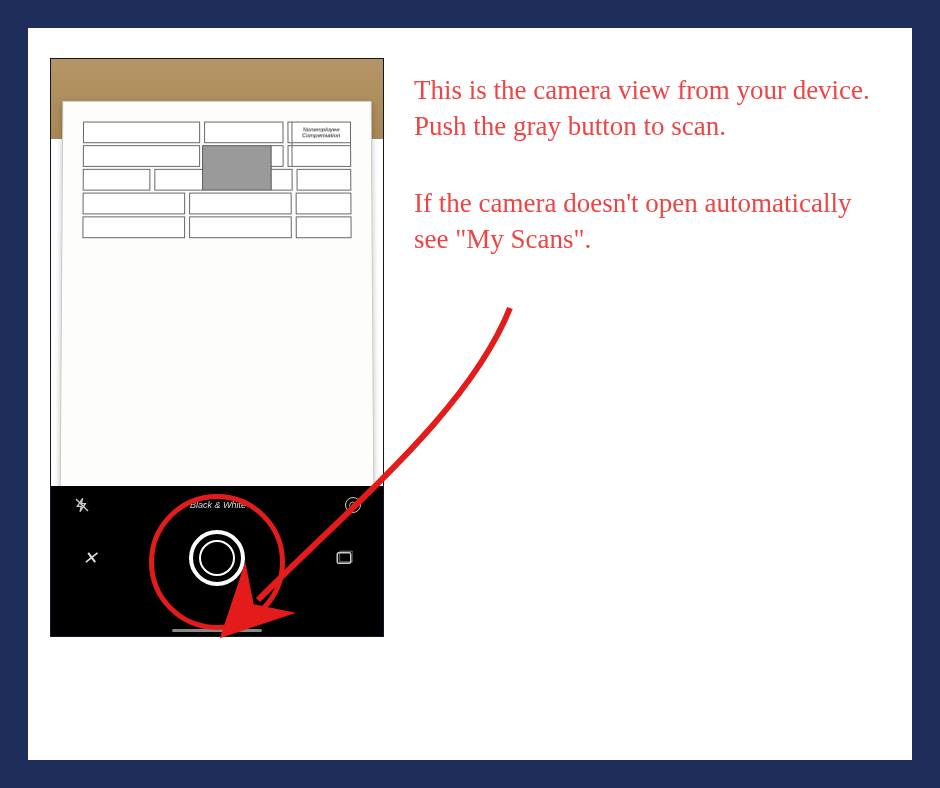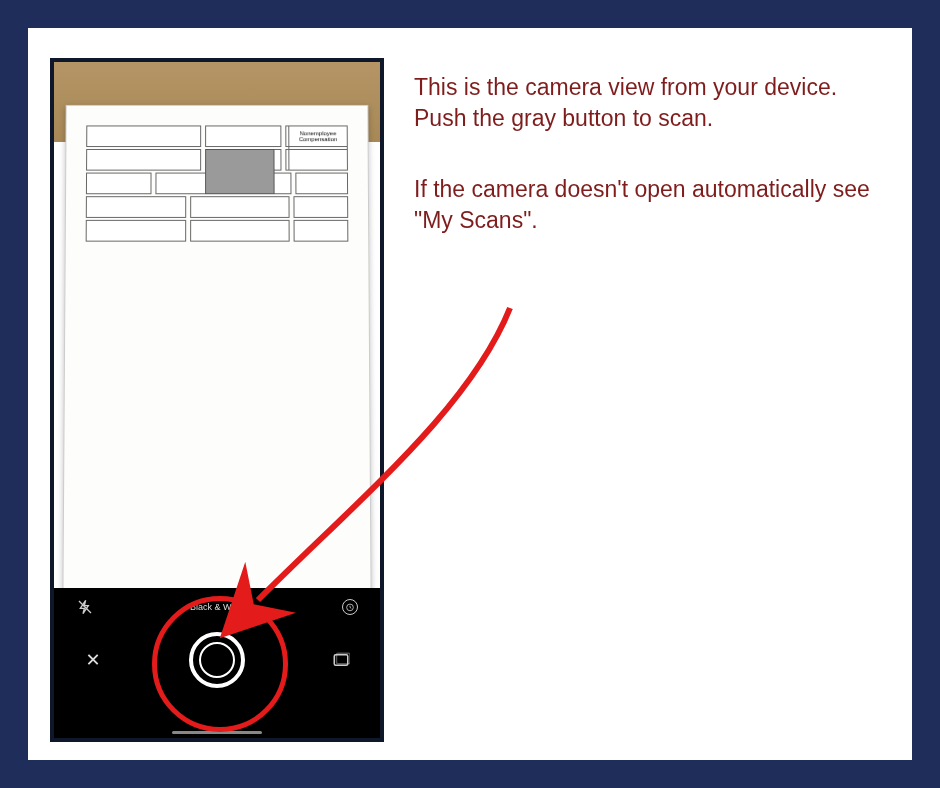--- a/index.html
+++ b/index.html
@@ -16,24 +16,25 @@
       gap: 30px;
       padding: 30px 40px 30px 22px;
       position: relative;
     }
     .left {
       width: 334px;
       flex-shrink: 0;
       position: relative;
     }
     .screenshot {
-      width: 334px; height: 684px;
-      border: 4px solid #0f172a;
+      width: 334px; height: 579px;
+      border: 1px solid #0f172a;
       position: relative;
       overflow: hidden;
+      font-style: italic;
     }
     .wood {
       position: absolute; top: 0; left: 0; right: 0; height: 80px;
       background: linear-gradient(180deg, #b59565 0%, #a78856 100%);
     }
     .paper {
       position: absolute; top: 40px; left: 10px; right: 10px; bottom: 130px;
       background: #fdfdfb;
       border: 1px solid #ccc;
       box-shadow: 0 2px 6px rgba(0,0,0,0.25);
@@ -111,23 +112,24 @@
       padding-top: 14px;
     }
     .title {
       font-size: 39px;
       font-weight: 700;
       color: #1f2d5a;
       line-height: 1.2;
       margin-bottom: 38px;
     }
     .body-text {
-      font-size: 23px;
-      color: #7f1d1d;
+      font-size: 27px;
+      color: #ef4444;
       line-height: 1.35;
+      font-family: Liberation Serif, serif;
     }
     .para2 { margin-top: 40px; }
   </style>
 </head>
 <body>
 
 <div class="outer">
   <div class="inner">
 
     <div class="left">

